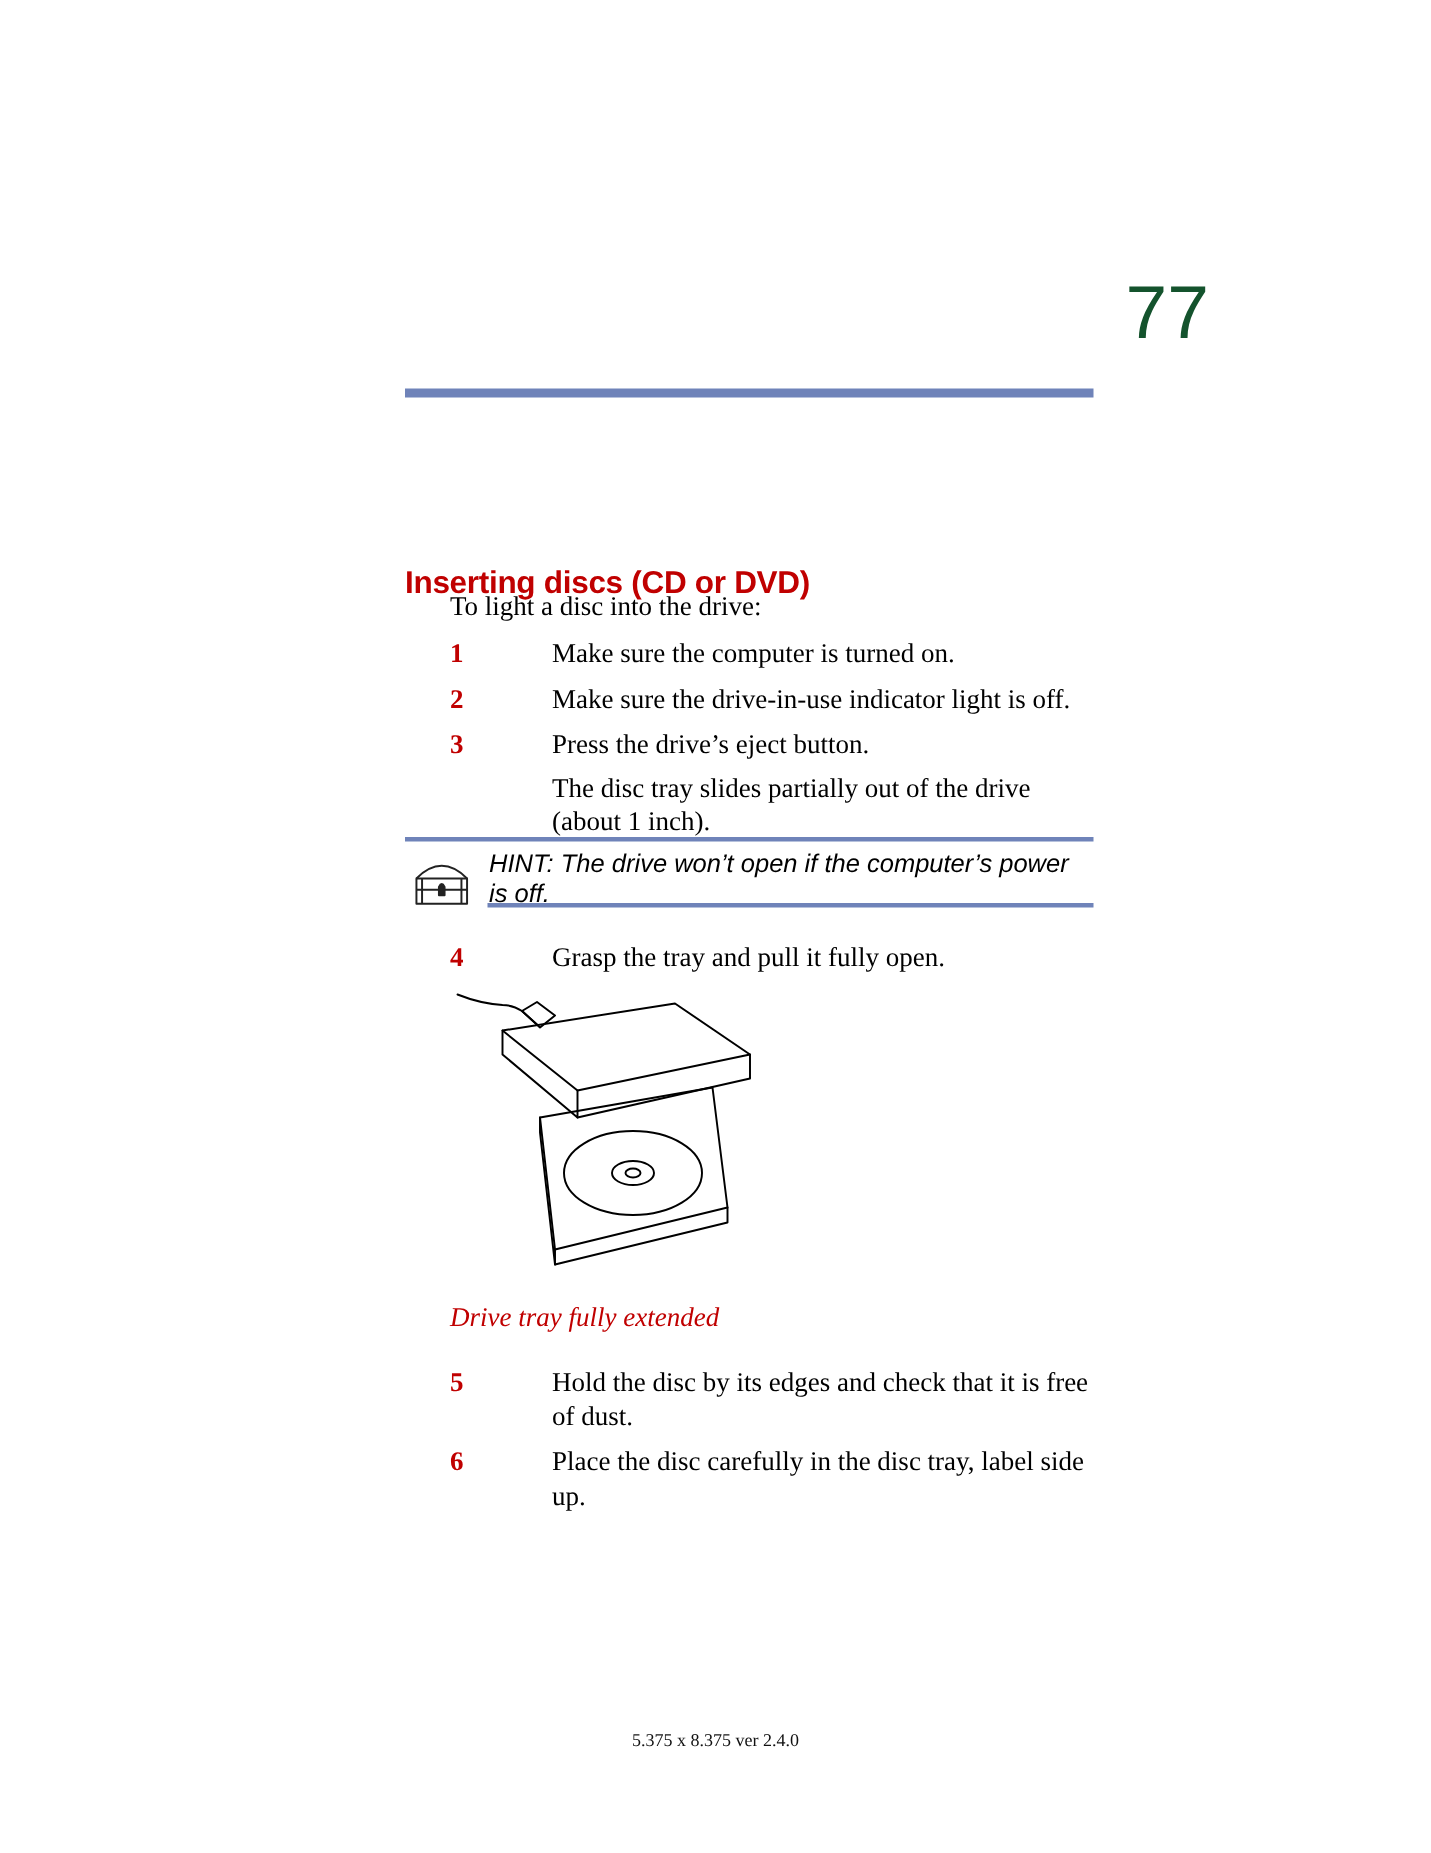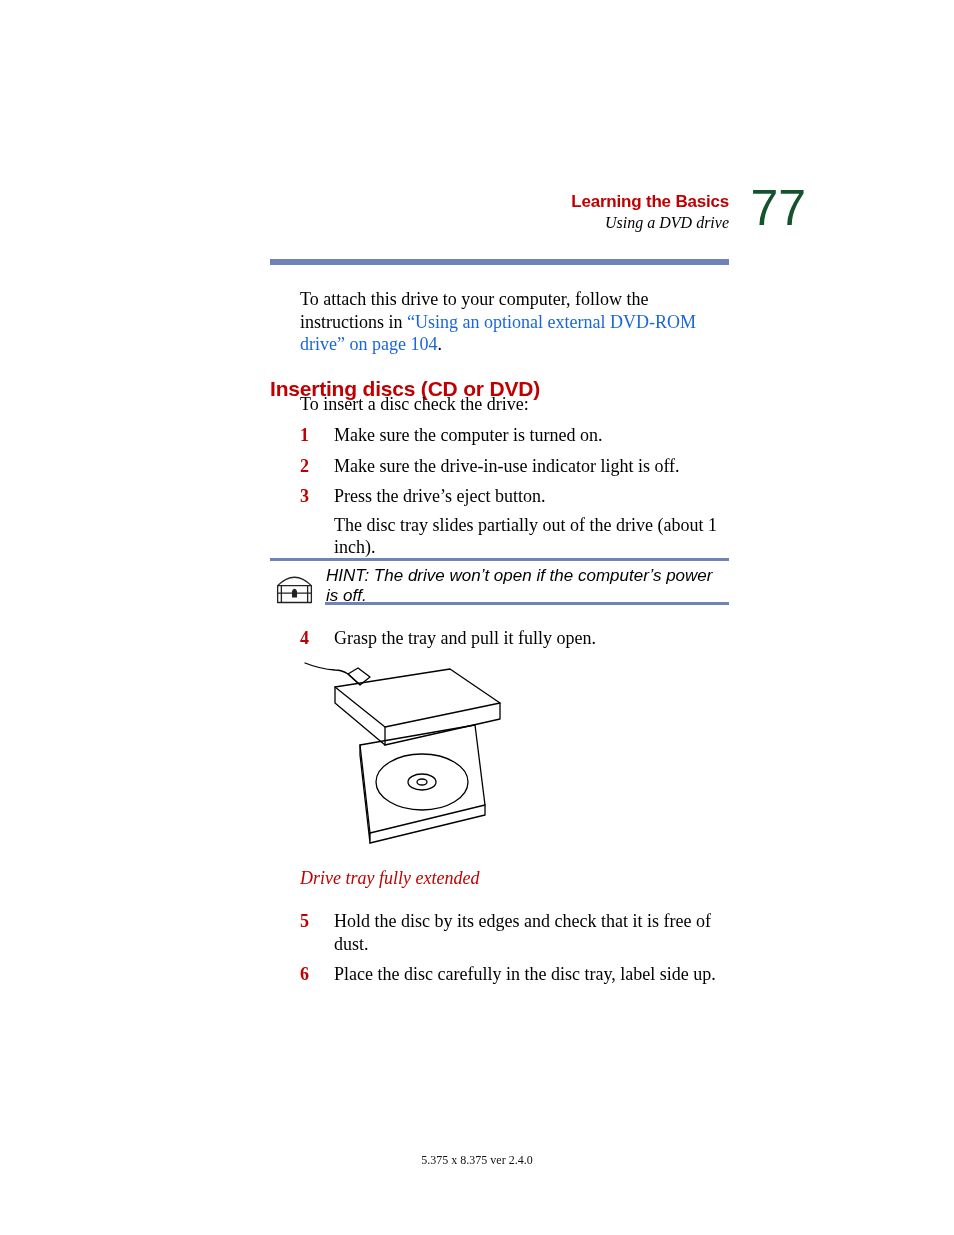--- a/index.html
+++ b/index.html
@@ -94,20 +94,21 @@
     margin-bottom: 8px;
   }
   .ol .num {
     color: #c00000;
     font-weight: 700;
     width: 18px;
     flex: 0 0 18px;
   }
   .ol .txt {
     flex: 1;
+    margin-left: 34px;
   }
   .hint-top {
     position: absolute;
     left: 270px;
     right: 225px;
     top: 558px;
     height: 3px;
     background: #6f83b9;
   }
   .hint-bottom {
@@ -157,35 +158,28 @@
     text-align: center;
     font-size: 12px;
     color: #111;
   }
 </style>
 </head>
 <body>
 
 <div class="page">
 
-  <div class="header">
-    <div class="chapter-title">Learning the Basics</div>
-    <div class="section-title">Using a DVD drive</div>
-  </div>
   <div class="page-number">77</div>
 
   <div class="hr-top"></div>
 
-  <div class="body-copy">
-    <span>To attach this drive to your computer, follow the instructions in </span><a href="#" class="link">“Using an optional external DVD-ROM drive” on page 104</a><span>.</span>
-  </div>
 
   <div class="heading-2">Inserting discs (CD or DVD)</div>
 
-  <div class="intro-line">To insert a disc check the drive:</div>
+  <div class="intro-line">To light a disc into the drive:</div>
 
   <div class="ol" style="top:424px;">
     <div class="item">
       <div class="num">1</div>
       <div class="txt">Make sure the computer is turned on.</div>
     </div>
     <div class="item">
       <div class="num">2</div>
       <div class="txt">Make sure the drive-in-use indicator light is off.</div>
     </div>

